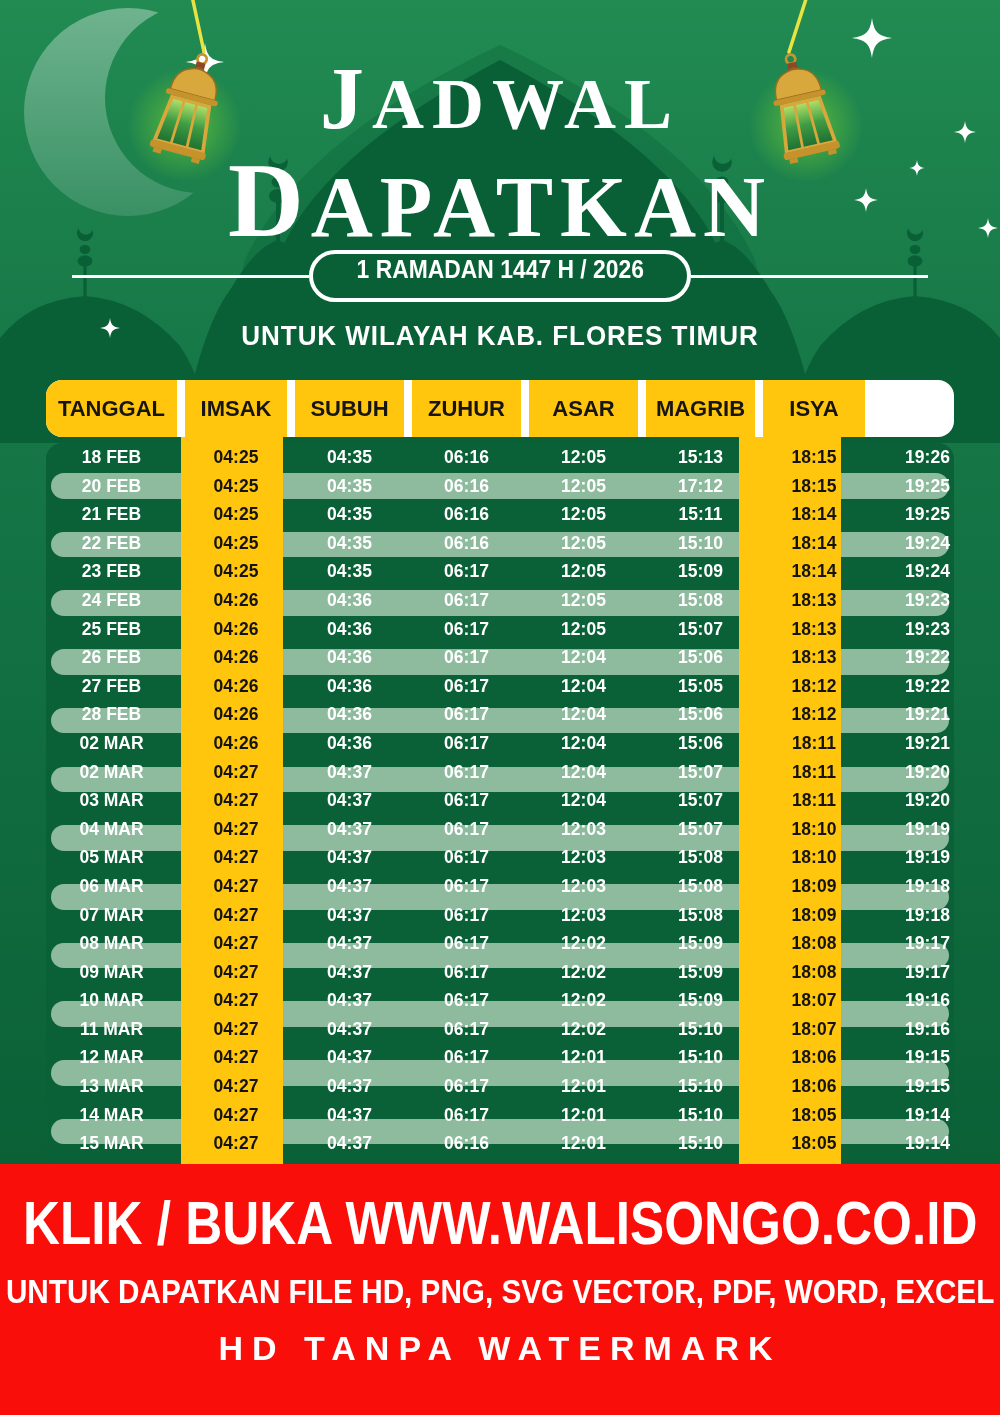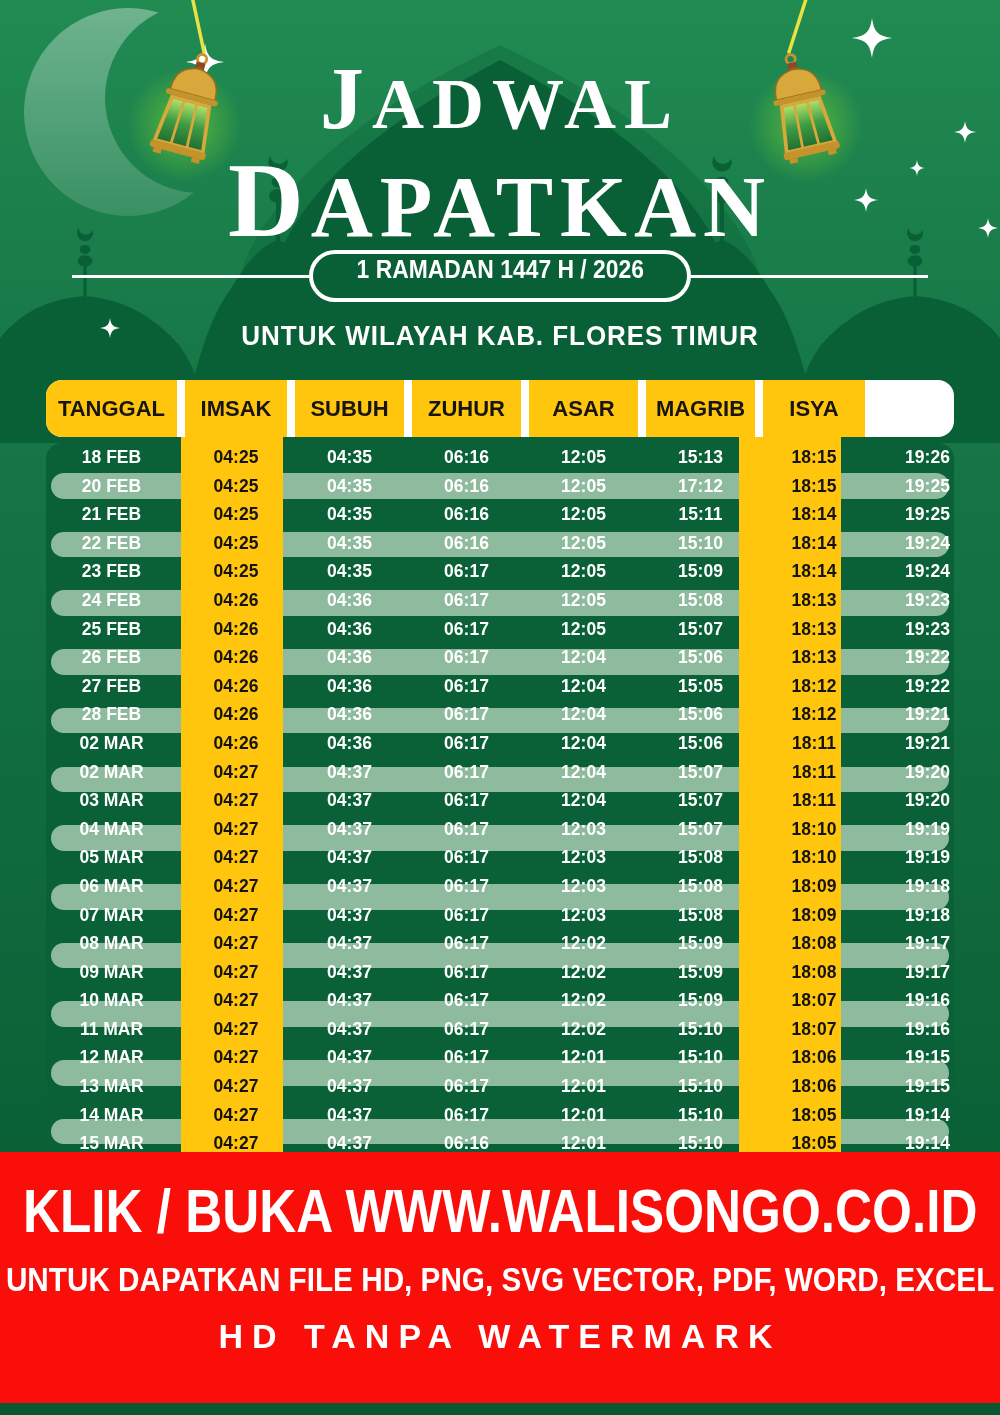--- a/index.html
+++ b/index.html
@@ -37,21 +37,21 @@
   .pills{position:absolute;left:51px;top:443px;width:898px;z-index:3;}
   .slot{height:28.6px;}
   .slot .pillfill{height:25.6px;margin:1.5px 0;background:#8EBA9E;border-radius:13px;}
   .slot.partial .pillfill{height:22px;margin-top:1.5px;}
   .rowswrap{position:absolute;left:46px;top:443px;width:908px;z-index:6;}
   .trow{height:28.6px;align-items:center;}
   .cell{text-align:center;color:#fff;font-weight:bold;font-size:17.5px;line-height:28.6px;}
   .cell.dark{color:#151310;}
 
   
-  .footer{position:absolute;left:0;bottom:12px;width:1000px;height:251px;background:#FA0E0A;z-index:10;
+  .footer{position:absolute;left:0;bottom:0;width:1000px;height:251px;background:#FA0E0A;z-index:10;
     display:flex;flex-direction:column;align-items:center;padding-top:26px;box-sizing:border-box;color:#fff;}
   .f1{font-weight:bold;font-size:61px;white-space:nowrap;transform:scaleX(.84);line-height:1.1;}
   .f2{font-weight:bold;font-size:33px;white-space:nowrap;transform:scaleX(.9);margin-top:16px;}
   .f3{font-weight:bold;font-size:34px;white-space:nowrap;letter-spacing:9px;margin-top:18px;}
 </style>
 </head>
 <body>
 
 <div class="poster">
 

